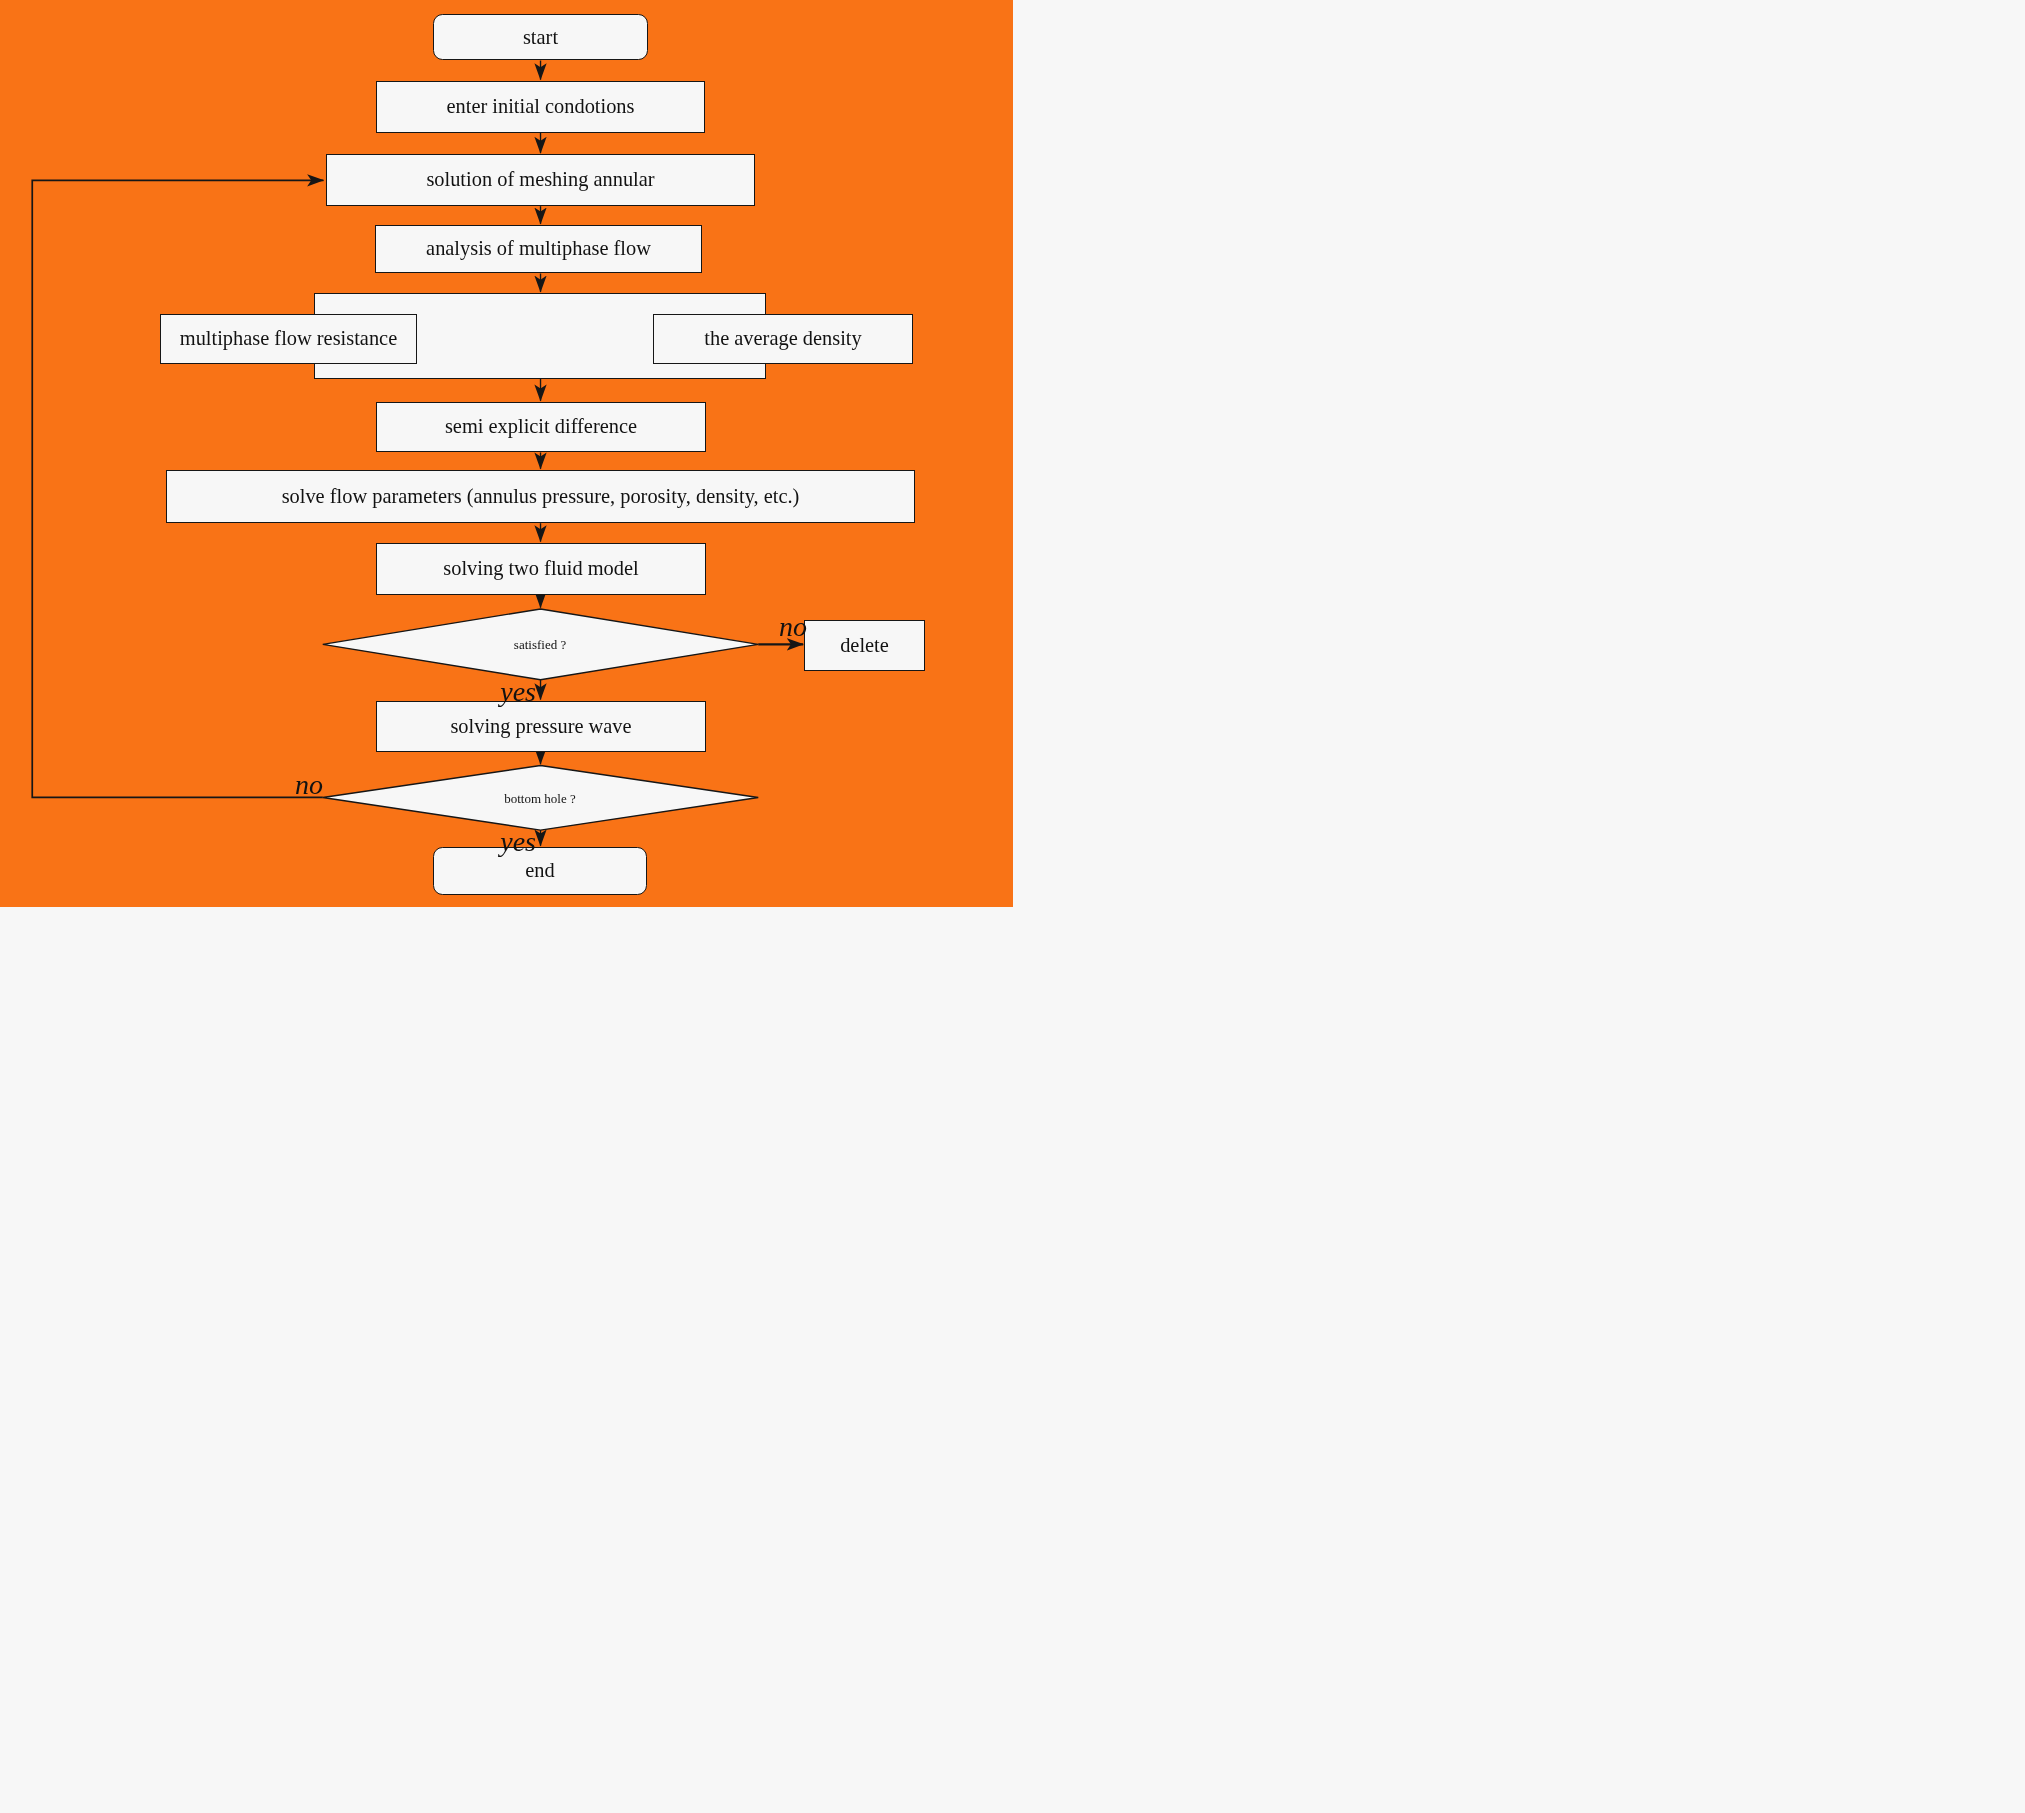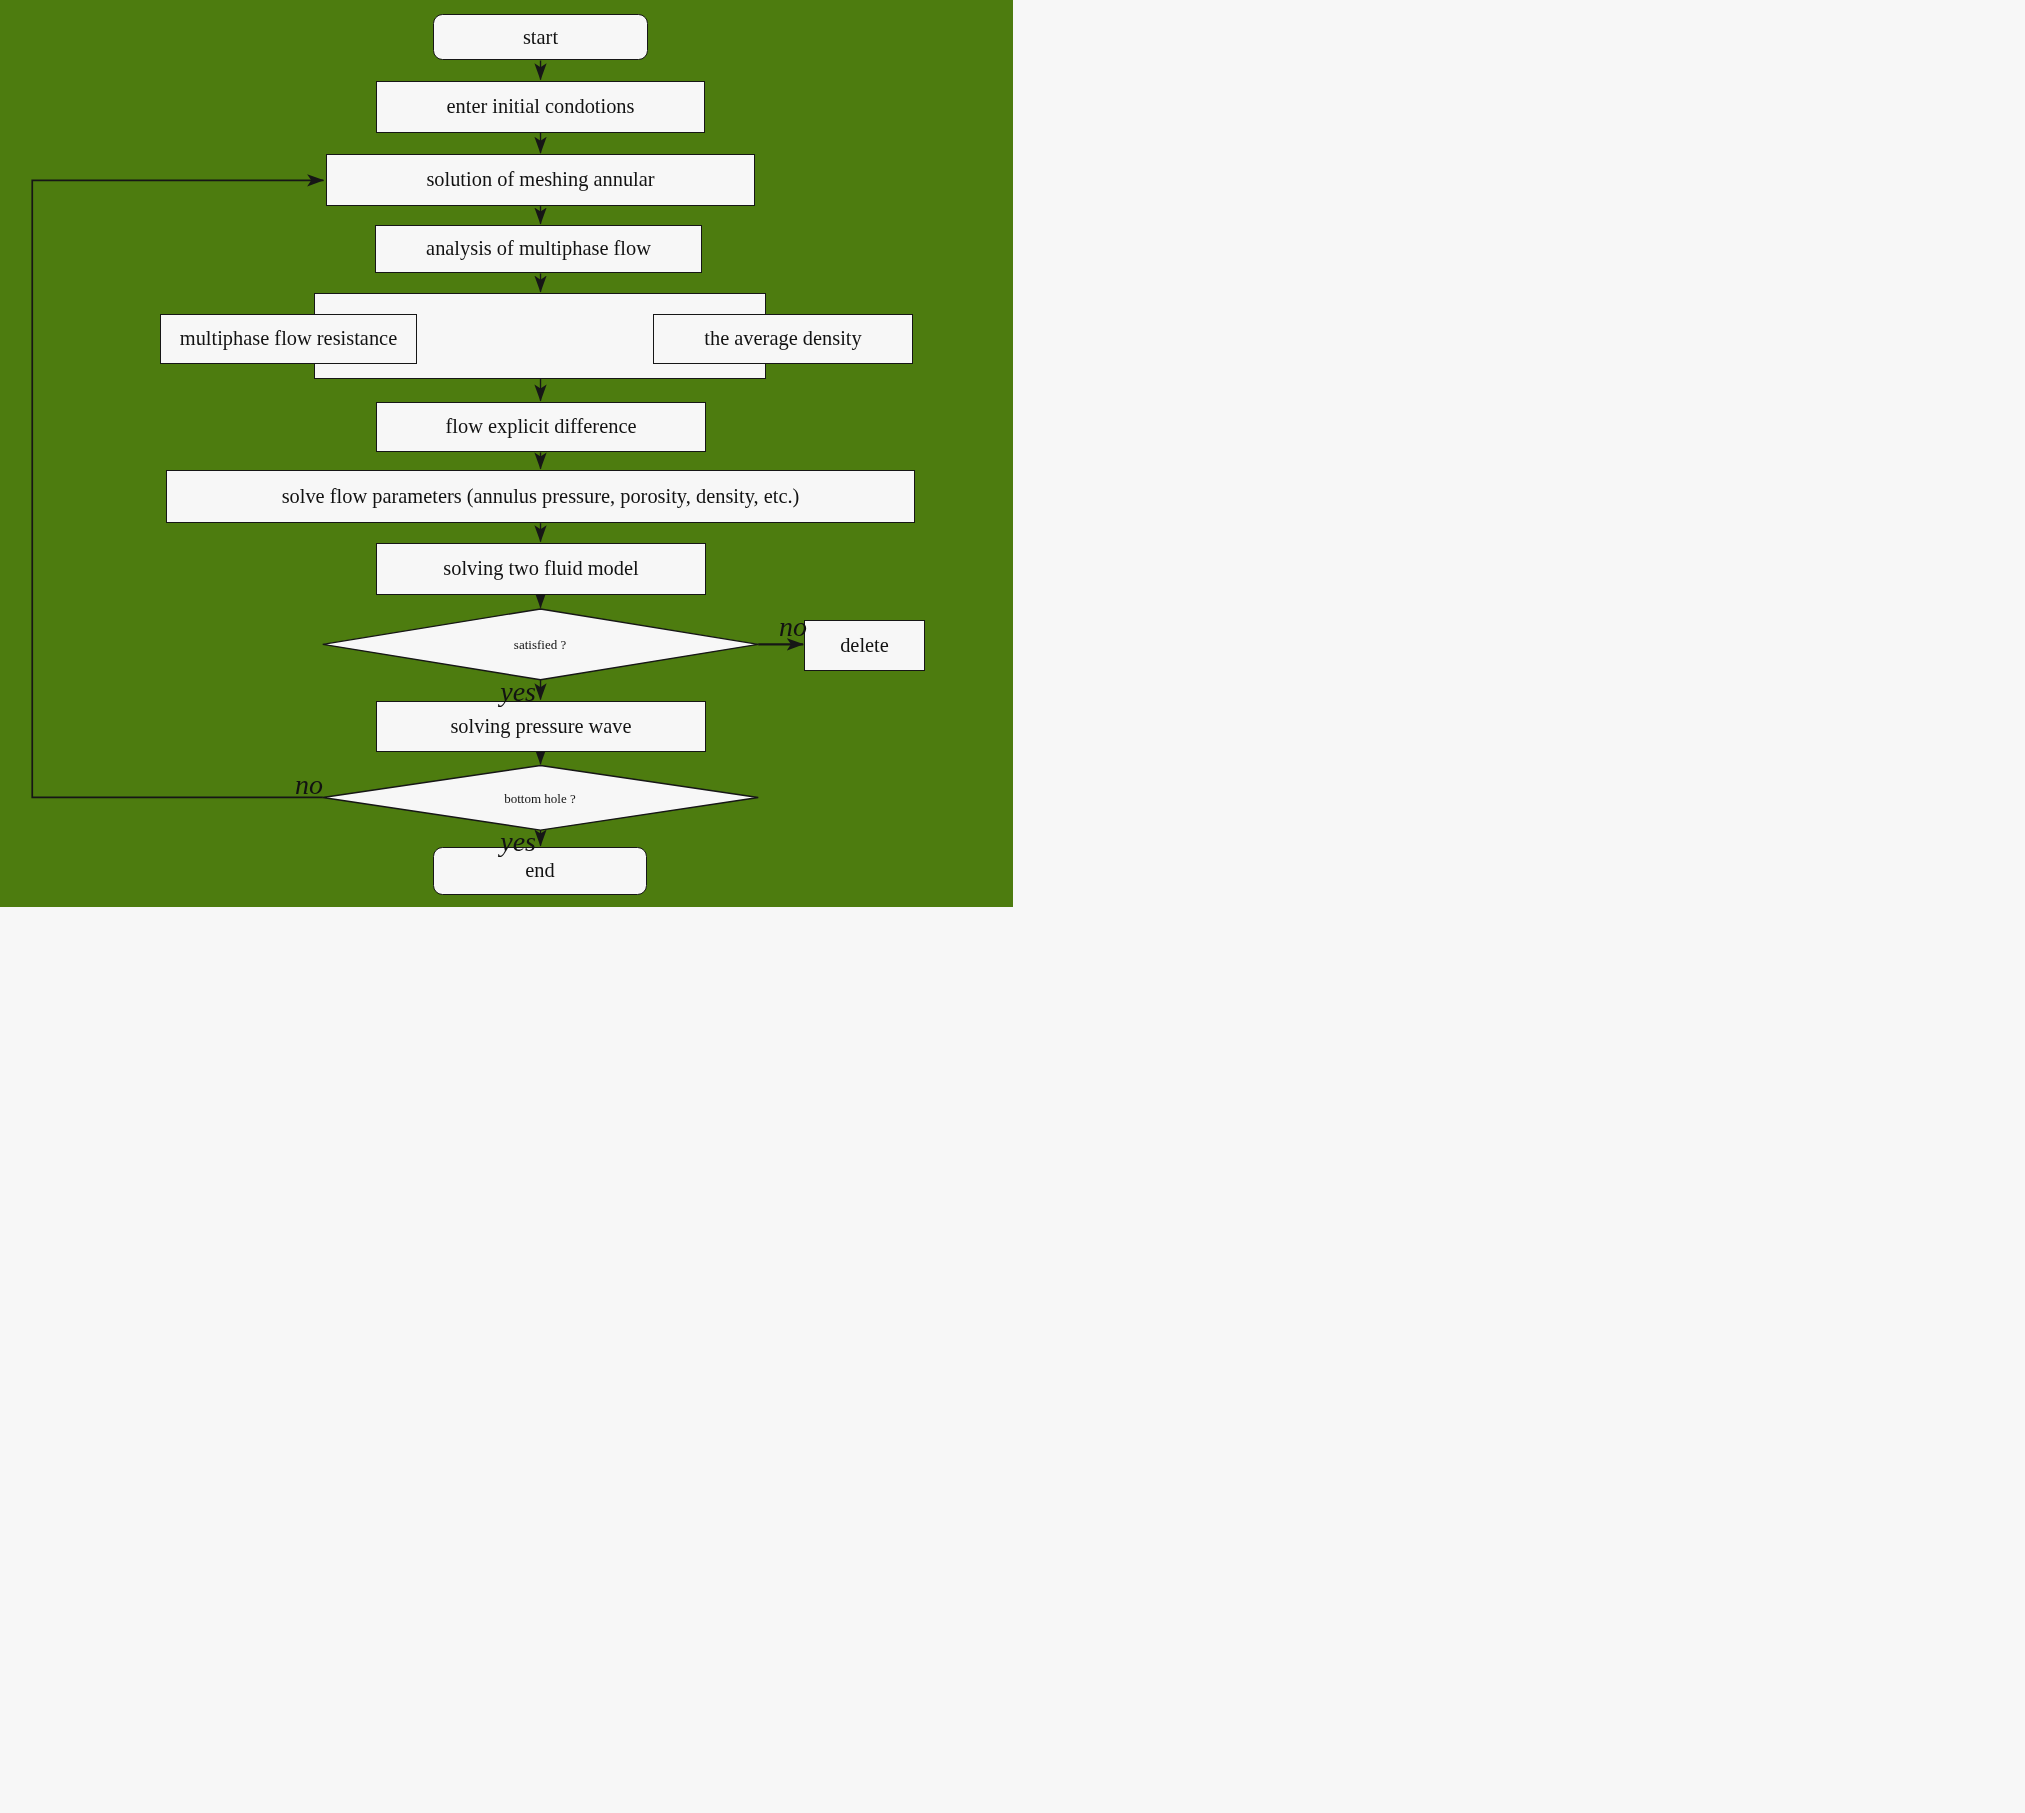--- a/index.html
+++ b/index.html
@@ -4,21 +4,21 @@
 <style>
   html, body {
     margin: 0;
     padding: 0;
     background: #f7f7f7;
   }
   .canvas {
     position: relative;
     width: 1013px;
     height: 907px;
-    background: #4d7c0f;
+    background: #f97316;
     font-family: "Liberation Serif", "DejaVu Serif", serif;
     color: #121212;
     overflow: hidden;
   }
   .layer {
     position: absolute;
     left: 0;
     top: 0;
   }
   .node {
@@ -92,21 +92,21 @@
   <div class="node" style="left:376px; top:81px; width:329px; height:52px;">enter initial condotions</div>
 
   <div class="node" style="left:326px; top:154px; width:429px; height:52px;">solution of meshing annular</div>
 
   <div class="node" style="left:375px; top:225px; width:327px; height:48px;">analysis of multiphase flow</div>
 
   <div class="node" style="left:160px; top:314px; width:257px; height:50px;">multiphase flow resistance</div>
 
   <div class="node" style="left:653px; top:314px; width:260px; height:50px;">the average density</div>
 
-  <div class="node" style="left:376px; top:402px; width:330px; height:50px;">flow explicit difference</div>
+  <div class="node" style="left:376px; top:402px; width:330px; height:50px;">semi explicit difference</div>
 
   <div class="node" style="left:166px; top:470px; width:749px; height:53px;">solve flow parameters (annulus pressure, porosity, density, etc.)</div>
 
   <div class="node" style="left:376px; top:543px; width:330px; height:52px;">solving two fluid model</div>
 
   <div class="node" style="left:804px; top:620px; width:121px; height:51px;">delete</div>
 
   <div class="node" style="left:376px; top:701px; width:330px; height:51px;">solving pressure wave</div>
 
   <div class="node rounded" style="left:433px; top:847px; width:214px; height:48px;">end</div>

